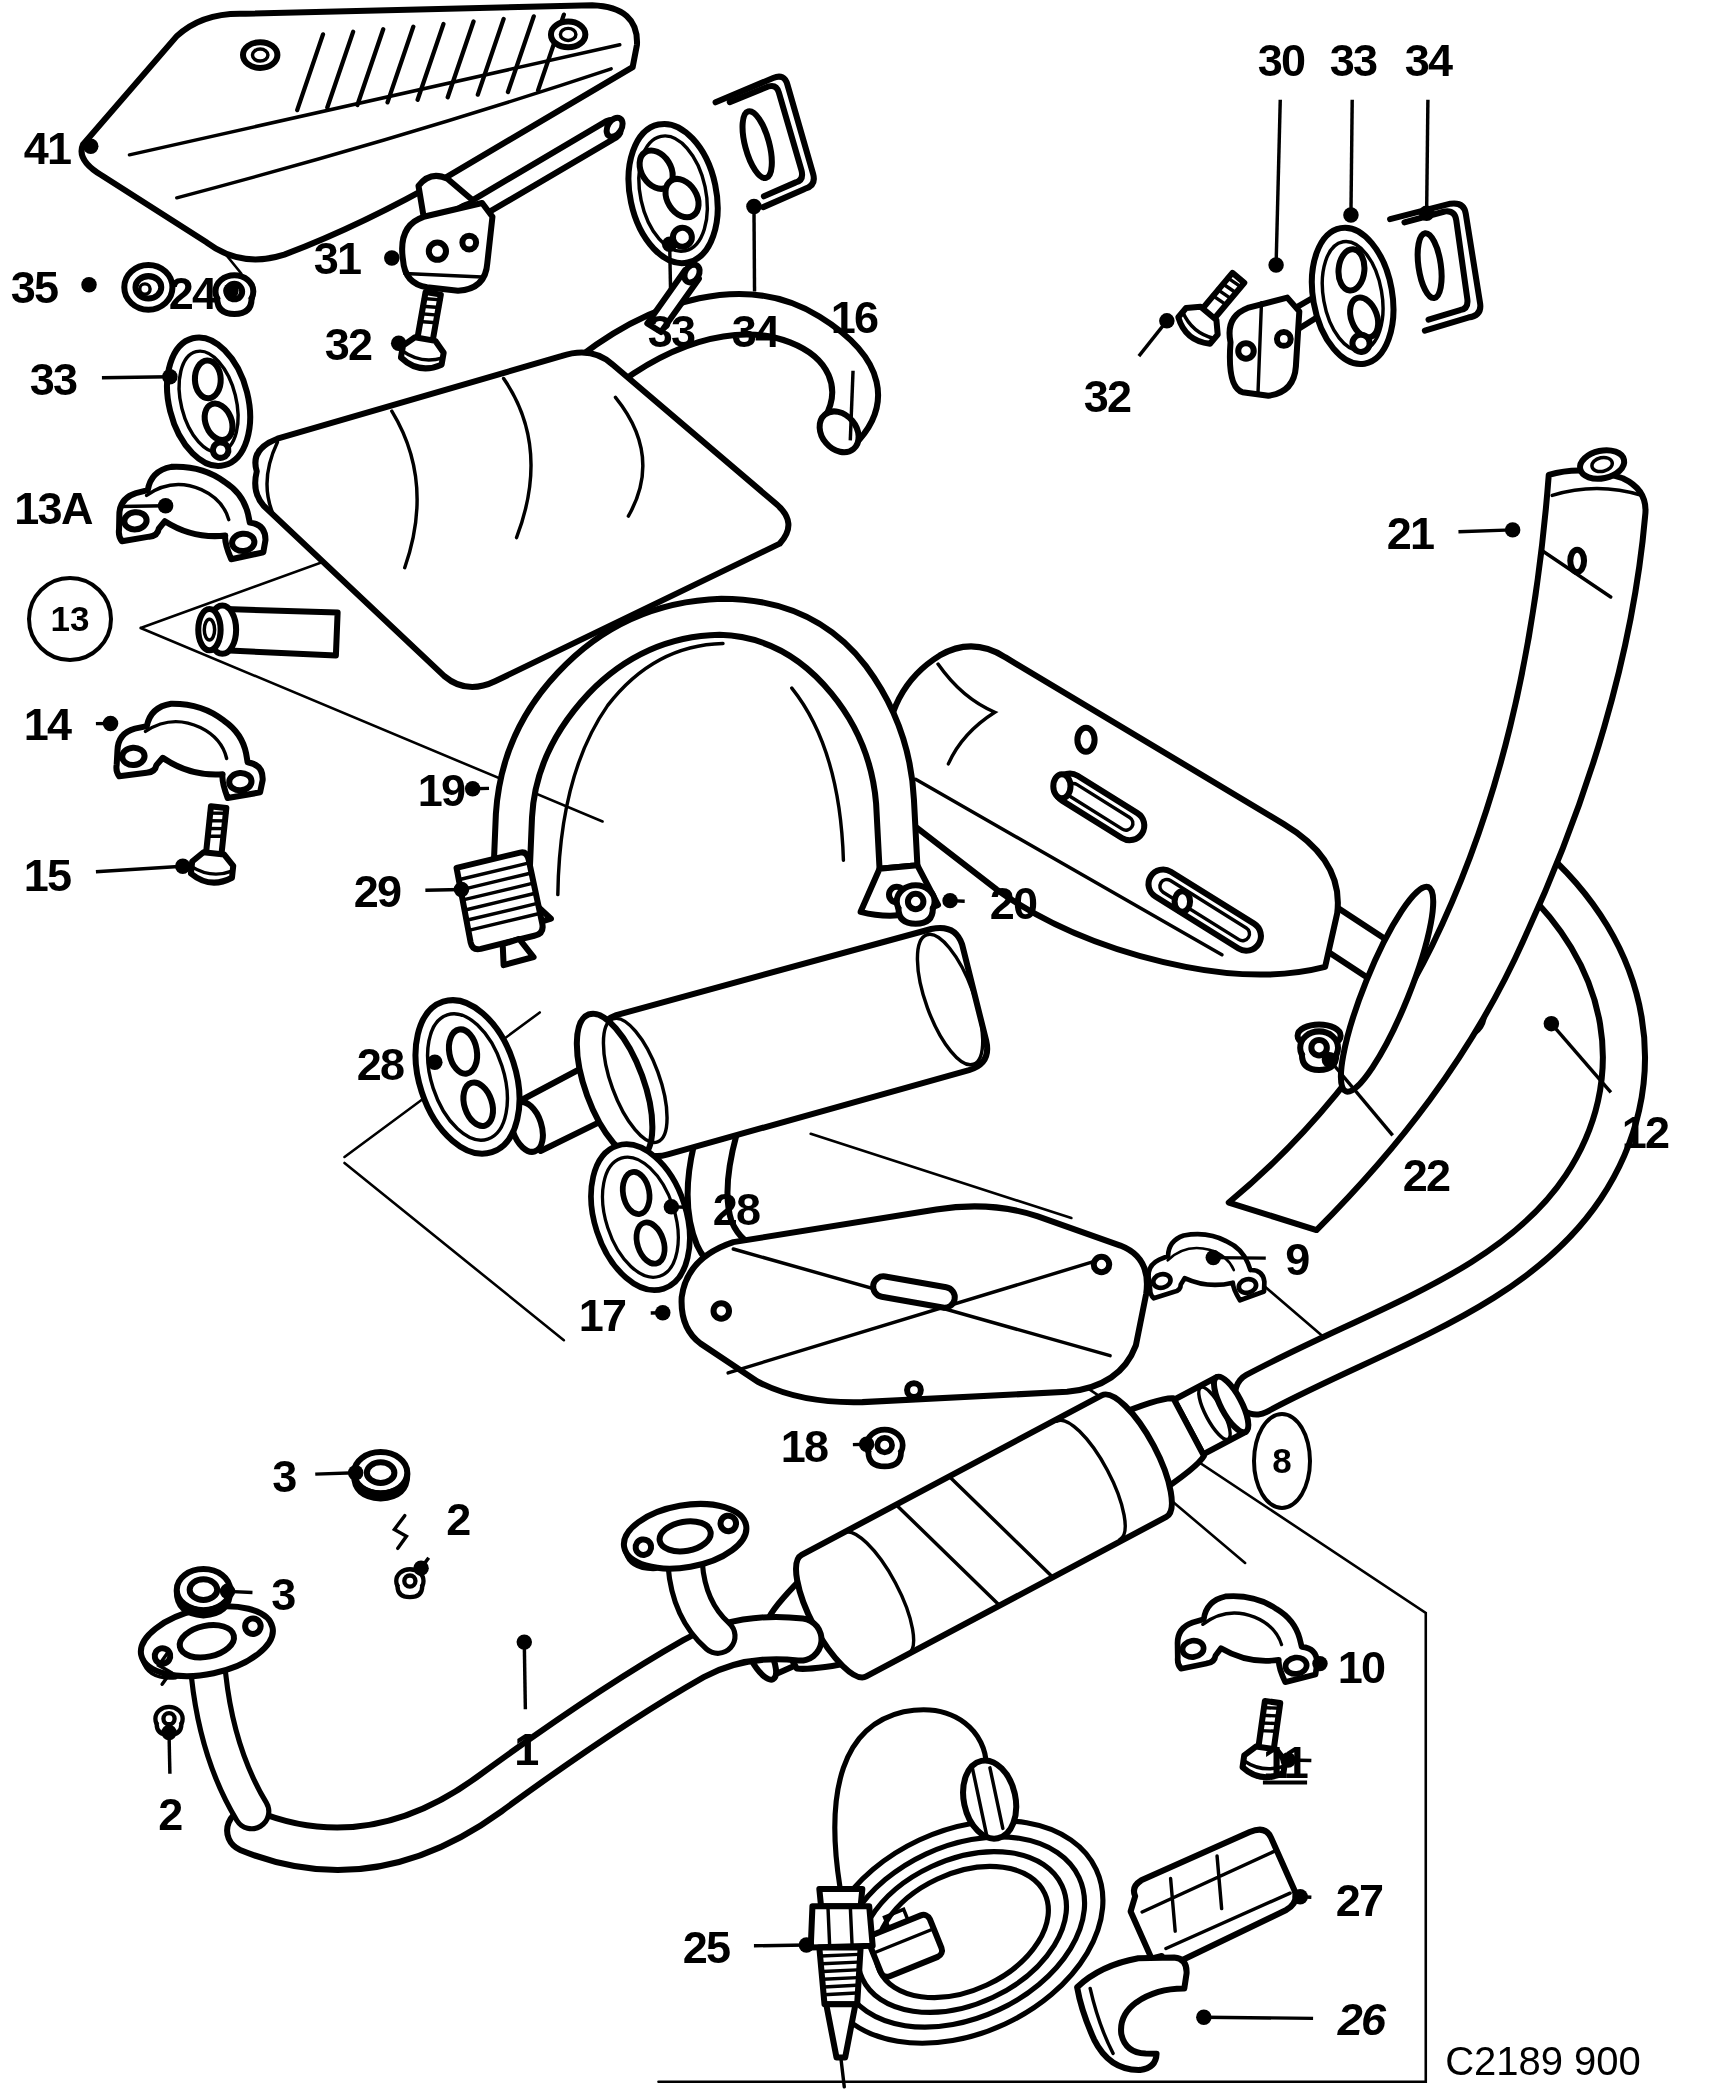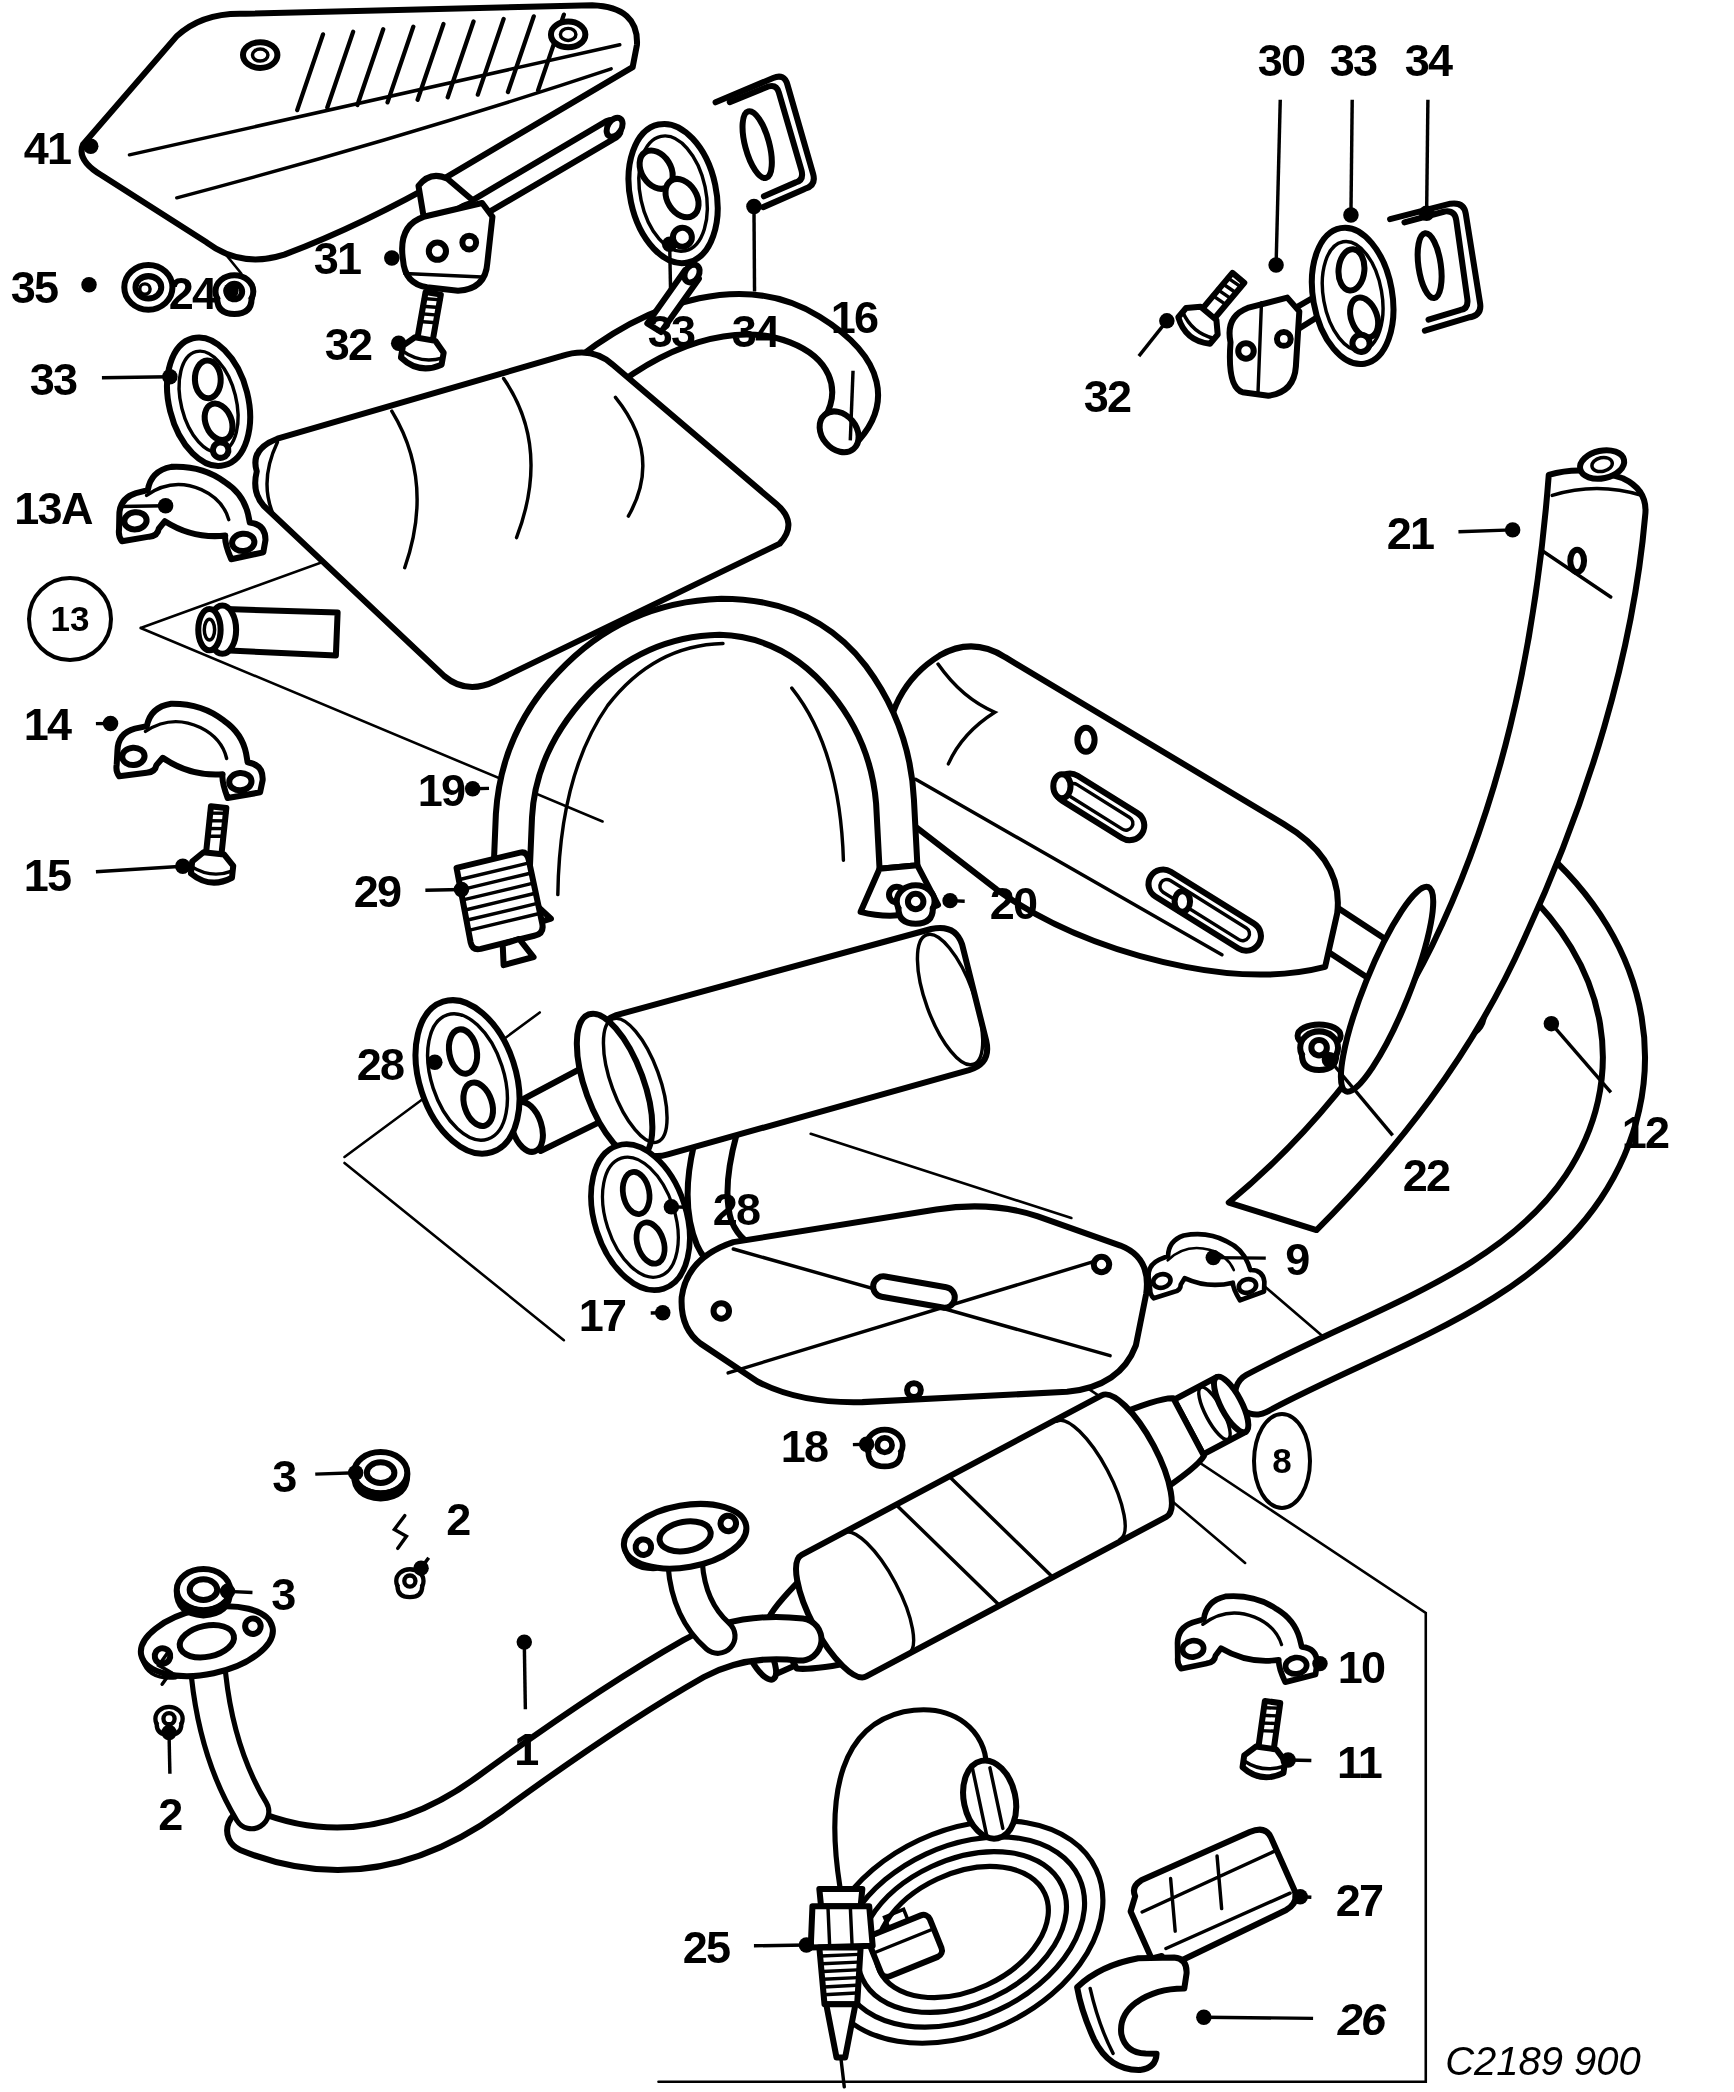--- a/index.html
+++ b/index.html
@@ -433,23 +433,23 @@
       <div class="callout" style="left: 1297px; top: 1259px;">9</div>
       <div class="callout" style="left: 1426px; top: 1175px;">22</div>
       <div class="callout" style="left: 1645px; top: 1132px;">12</div>
       <div class="callout" style="left: 804px; top: 1446px;">18</div>
       <div class="callout" style="left: 284px; top: 1476px;">3</div>
       <div class="callout" style="left: 458px; top: 1519px;">2</div>
       <div class="callout" style="left: 283px; top: 1594px;">3</div>
       <div class="callout" style="left: 170px; top: 1814px;">2</div>
       <div class="callout" style="left: 526px; top: 1749px;">1</div>
       <div class="callout" style="left: 1361px; top: 1667px;">10</div>
-      <div class="callout" style="left: 1359px; top: 1762px;">11</div>
+      <div class="callout" style="left: 1285px; top: 1762px; text-decoration: underline;">11</div>
       <div class="callout" style="left: 706px; top: 1947px;">25</div>
       <div class="callout" style="left: 1359px; top: 1900px;">27</div>
       <div class="callout" style="left: 1361px; top: 2019px; font-style: italic;">26</div>
       <div class="balloon" style="left: 70px; top: 619px; width: 86px; height: 86px;">13</div>
       <div class="balloon" style="left: 1282px; top: 1461px; width: 60px; height: 98px;">8</div>
     </div>
 
-  <div class="code" style="left:1543px; top:2061px;font-style:italic;">C2189 900</div>
+  <div class="code" style="left:1543px; top:2061px;">C2189 900</div>
 </div>
 
 
 </body></html>

